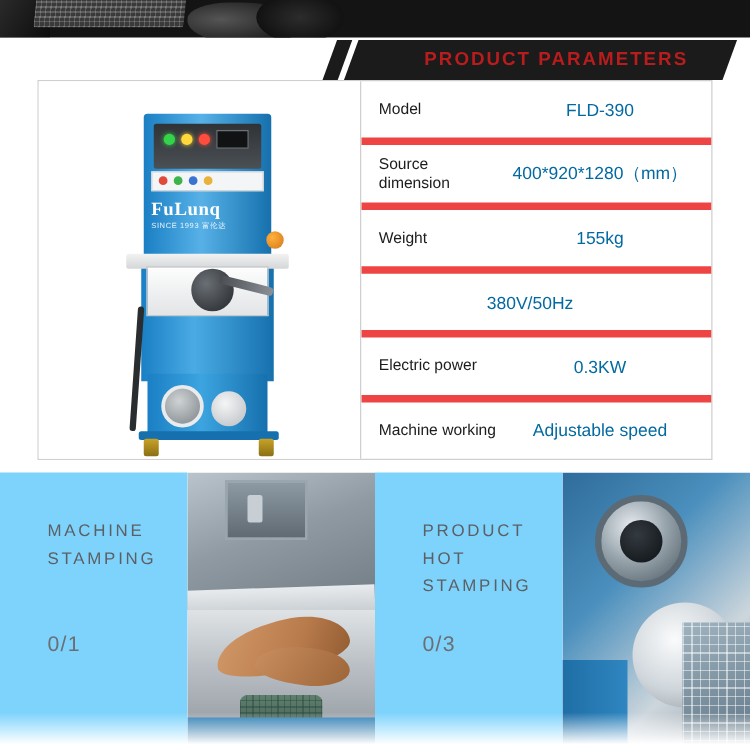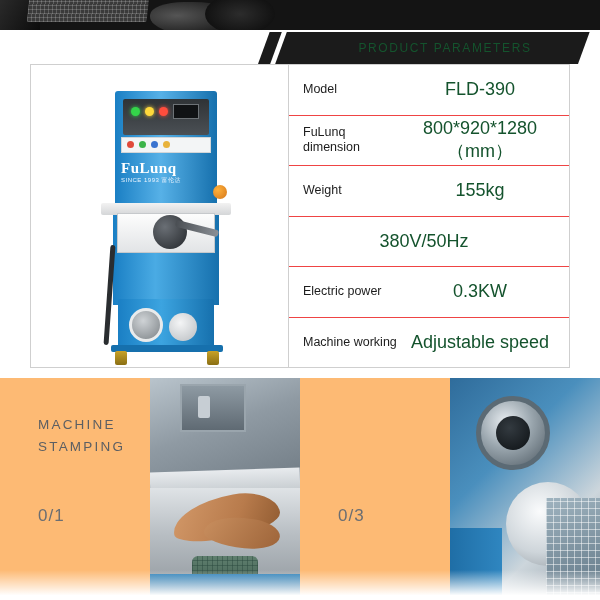--- a/index.html
+++ b/index.html
@@ -71,23 +71,23 @@
     position: absolute;
     left: 18px; top: 0;
     width: 5px; height: 32px;
     background: #ffffff;
     transform: skewX(-20deg);
   }
   .banner-title {
     position: absolute;
     left: 62px; top: 6px;
     width: 250px;
-    color: #14532d;
-    font-size: 12px;
-    font-weight: normal;
+    color: #b91c1c;
+    font-size: 15px;
+    font-weight: bold;
     letter-spacing: 1.6px;
     text-align: center;
     line-height: 20px;
   }
 
   
   .content {
     position: absolute;
     left: 30px; top: 64px;
     width: 540px; height: 304px;
@@ -157,47 +157,47 @@
   .param-table {
     flex: 1;
     height: 100%;
     display: flex;
     flex-direction: column;
   }
   .param-row {
     flex: 1;
     display: flex;
     align-items: center;
-    border-bottom: 1px solid #ef4444;
+    border-bottom: 6px solid #ef4444;
   }
   .param-row:last-child { border-bottom: none; }
   .param-key {
     width: 112px;
     padding-left: 14px;
     font-size: 12.5px;
     color: #1c1c1c;
     line-height: 15px;
   }
   .param-val {
     flex: 1;
     text-align: center;
-    font-size: 18px;
-    color: #14532d;
+    font-size: 14px;
+    color: #0369a1;
     padding-right: 10px;
   }
 
   
   .gallery {
     position: absolute;
     left: 0; top: 378px;
     width: 600px; height: 222px;
     display: flex;
   }
   .g-cell { position: relative; overflow: hidden; }
-  .g-text-cell { width: 150px; background: #fdba74; }
+  .g-text-cell { width: 150px; background: #7dd3fc; }
   .g-img-cell { width: 150px; }
 
   .g-label {
     position: absolute;
     left: 38px; top: 36px;
     font-size: 13.5px;
     letter-spacing: 2.2px;
     color: #5c5f63;
     line-height: 22px;
   }
@@ -313,22 +313,22 @@
         <div class="m-caster r"></div>
       </div>
     </div>
 
     <div class="param-table">
       <div class="param-row">
         <div class="param-key">Model</div>
         <div class="param-val">FLD-390</div>
       </div>
       <div class="param-row">
-        <div class="param-key">FuLunq dimension</div>
-        <div class="param-val">800*920*1280（mm）</div>
+        <div class="param-key">Source dimension</div>
+        <div class="param-val">400*920*1280（mm）</div>
       </div>
       <div class="param-row">
         <div class="param-key">Weight</div>
         <div class="param-val">155kg</div>
       </div>
       <div class="param-row">
         <div class="param-val">380V/50Hz</div>
       </div>
       <div class="param-row">
         <div class="param-key">Electric power</div>
@@ -357,20 +357,24 @@
       <div class="ph2-bolt"></div>
       <div class="ph2-plate"></div>
       <div class="ph2-bottom"></div>
       <div class="ph2-leather"></div>
       <div class="ph2-leather2"></div>
       <div class="ph2-grid"></div>
       <div class="ph2-blue"></div>
     </div>
 
     <div class="g-cell g-text-cell">
+      <div class="g-label">
+        <div>PRODUCT</div>
+        <div>HOT STAMPING</div>
+      </div>
       <div class="g-num">0/3</div>
     </div>
 
     <div class="g-cell g-img-cell">
       <div class="ph4-bg"></div>
       <div class="ph4-blue-bar"></div>
       <div class="ph4-roller"></div>
       <div class="ph4-roller-in"></div>
       <div class="ph4-wheel"></div>
       <div class="ph4-mesh"></div>

